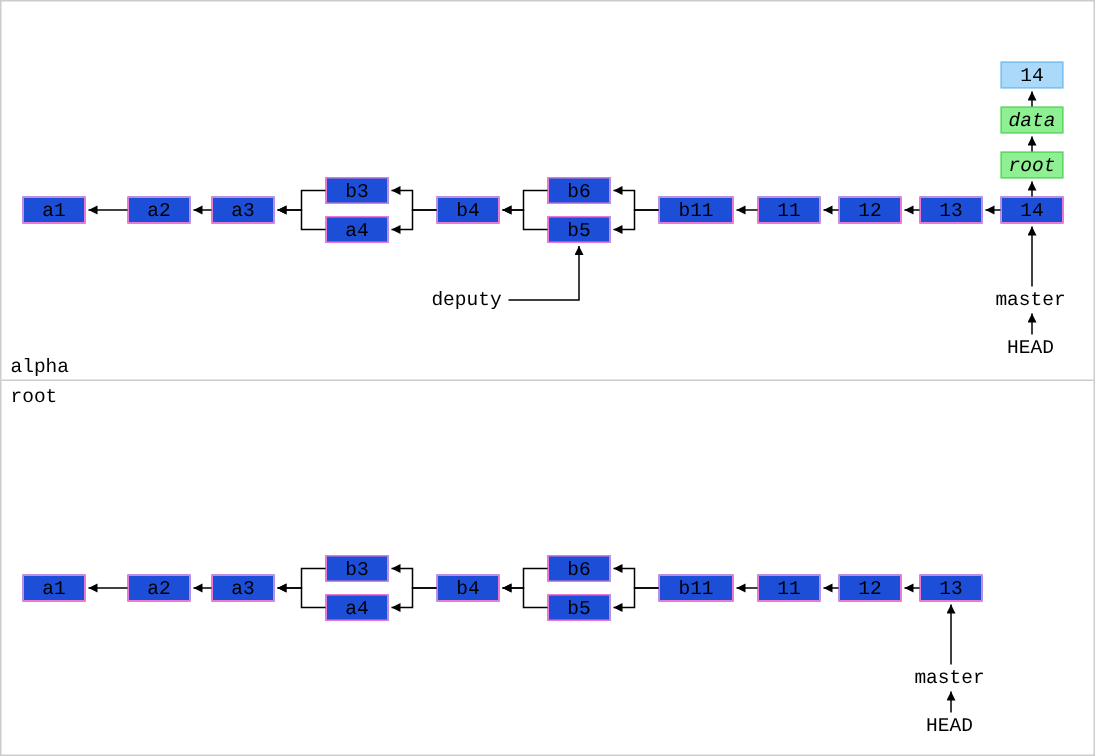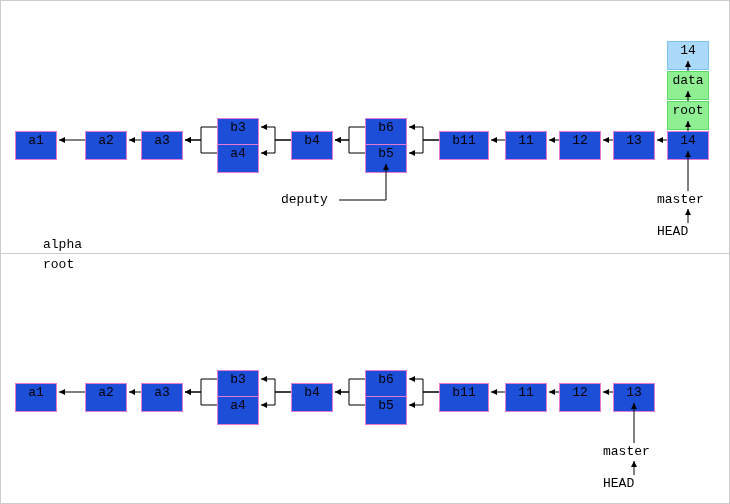--- a/index.html
+++ b/index.html
@@ -21,46 +21,46 @@
     left: 0;
     right: 0;
     top: 252px;
     border-top: 1px solid #ccc;
   }
   .region-label {
     position: absolute;
     left: 6px;
     font-size: 13px;
     color: #000;
-    margin-left: 36px;
   }
   .box {
     position: absolute;
     text-align: center;
     line-height: 18px;
-    height: 29px;
+    height: 18px;
     font-size: 13px;
     border: 1px solid;
   }
   .box.commit {
     background: #1d4ed8;
     border-color: #e879d4;
   }
   .box.workdir {
     background: #aad9fa;
     border-color: #7ec1ef;
   }
   .box.tree {
     background: #8ef092;
     border-color: #60d865;
+    font-style: italic;
   }
   .text-label {
     position: absolute;
     font-size: 13px;
-    text-align: left;
+    text-align: center;
     color: #000;
     line-height: 14px;
   }
   svg.arrows {
     position: absolute;
     left: 0; top: 0;
     width: 730px;
     height: 504px;
     pointer-events: none;
   }

